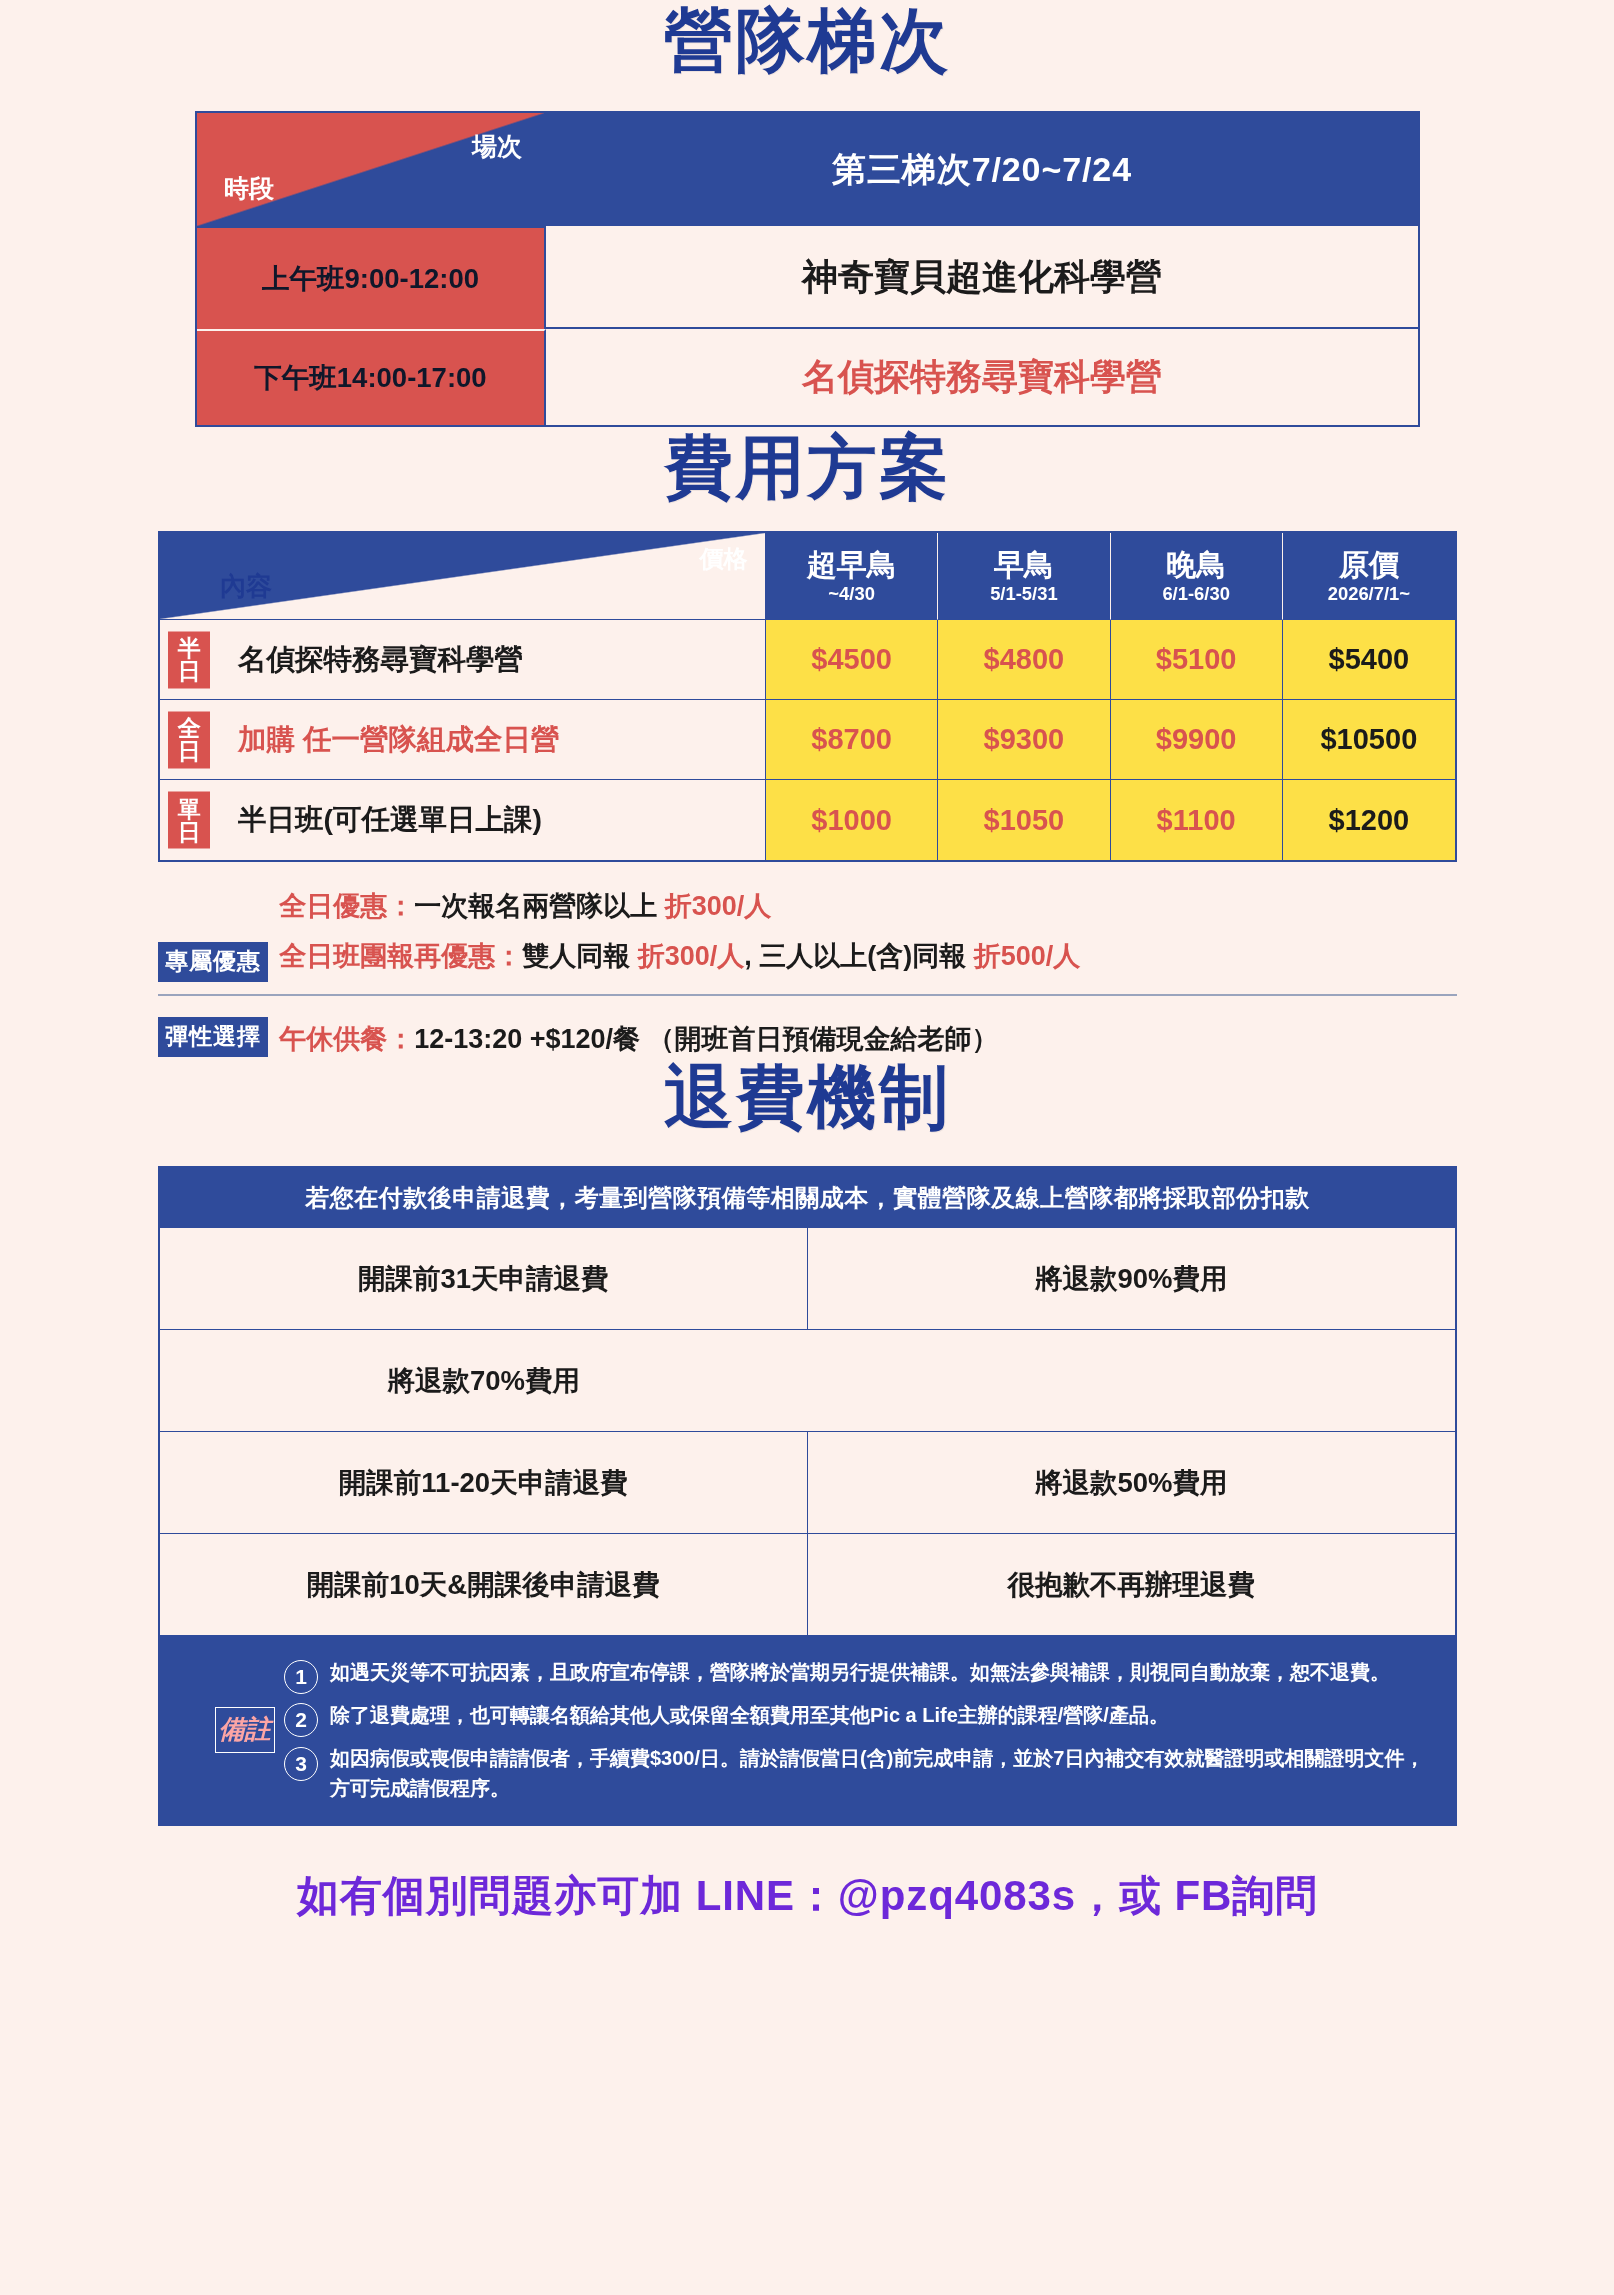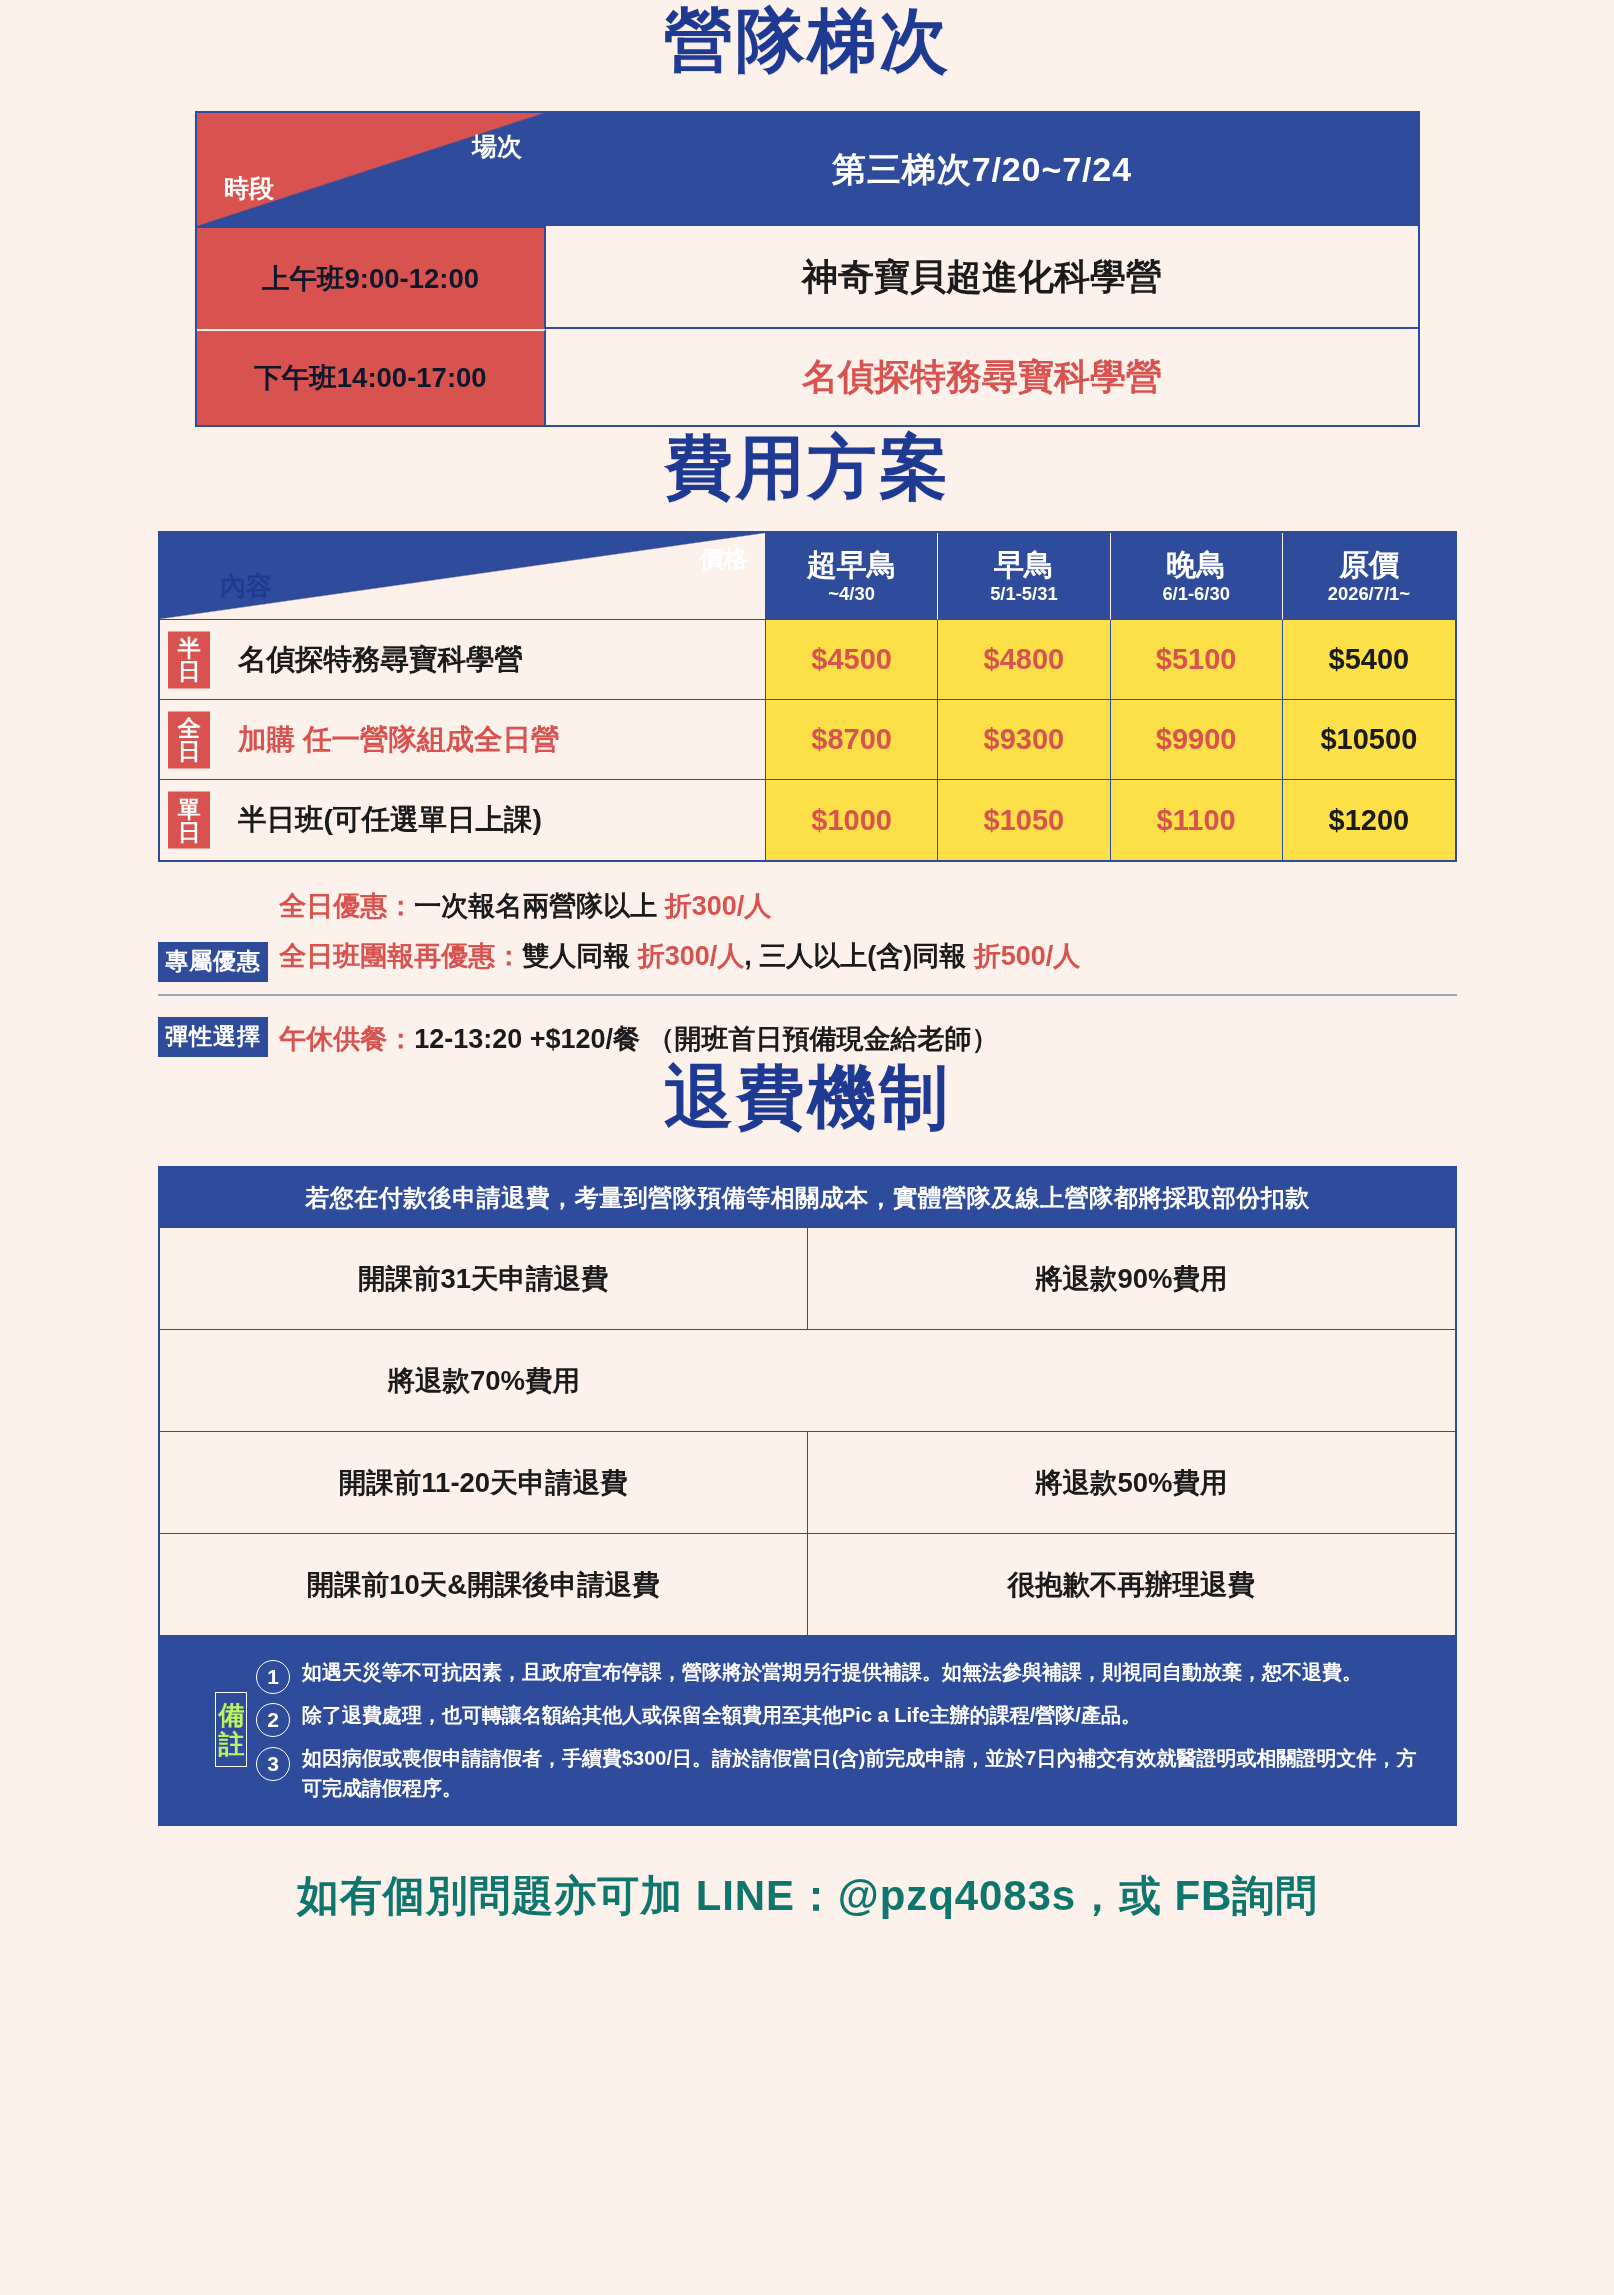--- a/index.html
+++ b/index.html
@@ -228,29 +228,30 @@
 
   
   .remark {
     background: #2f4b9b;
     display: flex;
     align-items: center;
     padding: 15.6px 23px 15.6px 13.8px;
   }
   .remark-label {
     flex: 0 0 auto;
-    width: 32px;
+    width: 60px;
     margin: 0 9.2px 0 41px;
     border: 1.8px solid #ffffff;
-    color: #bef264;
+    color: #fca5a5;
     font-size: 26px;
     font-weight: bold;
     text-align: center;
     padding: 7.3px 2.8px;
     line-height: 1.12;
+    font-style: italic;
   }
   .remark-items { flex: 1 1 auto; }
   .remark-item {
     display: flex;
     align-items: flex-start;
     margin: 5.5px 0;
   }
   .num-circle {
     flex: 0 0 auto;
     width: 34px; height: 34px;
@@ -265,21 +266,21 @@
   .remark-text {
     color: #ffffff;
     font-size: 20px;
     font-weight: bold;
     line-height: 1.5;
   }
 
   
   .footer {
     text-align: center;
-    color: #0f766e;
+    color: #6d28d9;
     font-size: 42px;
     font-weight: bold;
     margin-top: 42px;
     letter-spacing: 0.9px;
   }
 </style>
 </head>
 <body>
 
 <div class="page">

